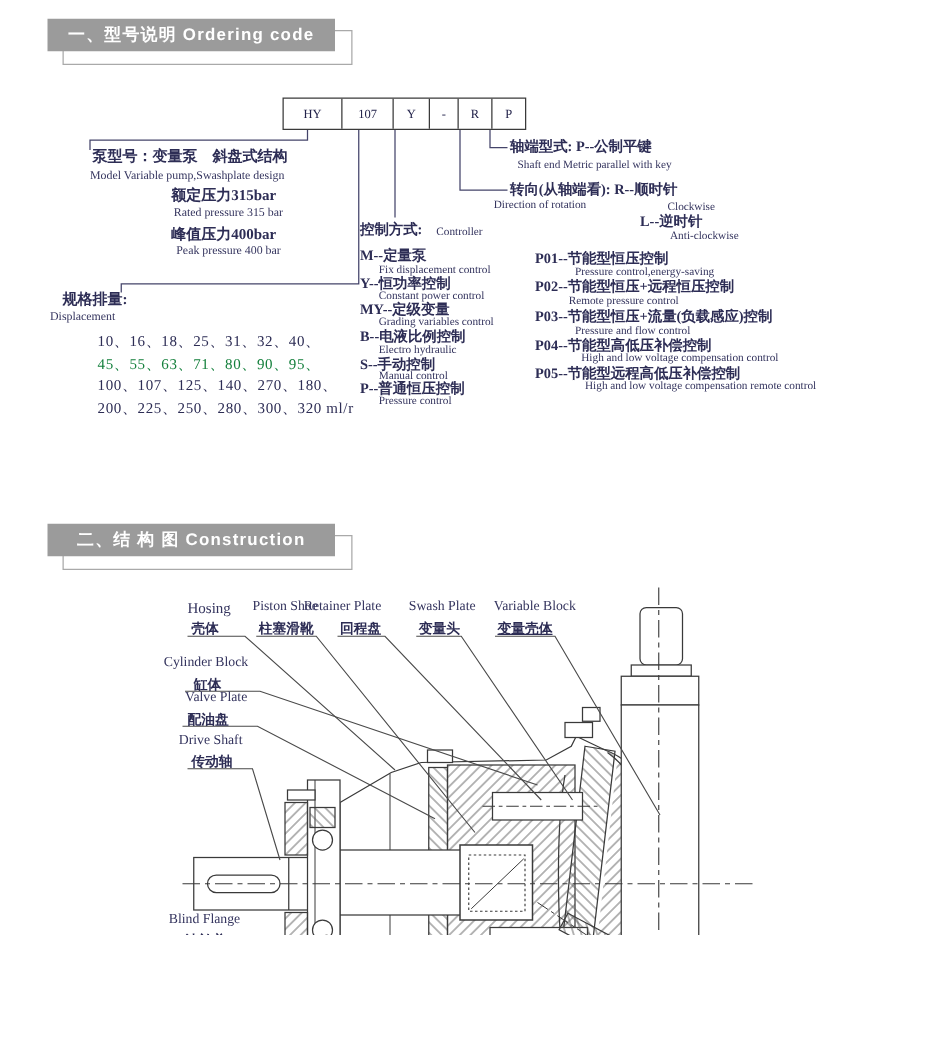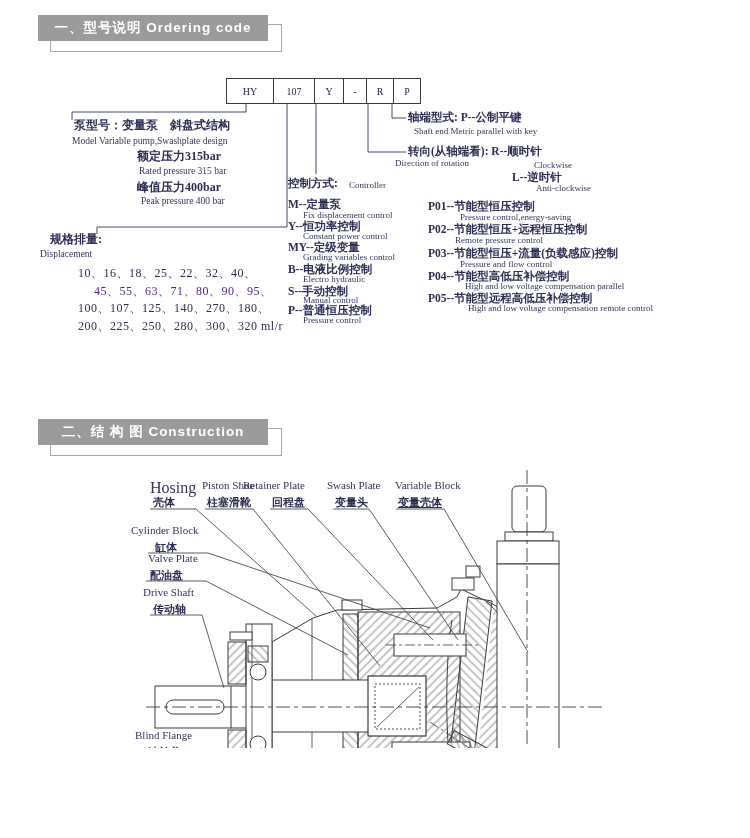--- a/index.html
+++ b/index.html
@@ -158,22 +158,22 @@
 
   <span class="abs cn" style="left:74px;top:117px;">泵型号：变量泵　斜盘式结构</span>
   <span class="abs en" style="left:72px;top:136px;">Model   Variable pump,Swashplate design</span>
   <span class="abs cn" style="left:137px;top:148px;">额定压力315bar</span>
   <span class="abs en" style="left:139px;top:166px;">Rated pressure 315 bar</span>
   <span class="abs cn" style="left:137px;top:179px;">峰值压力400bar</span>
   <span class="abs en" style="left:141px;top:196px;">Peak pressure 400 bar</span>
 
   <span class="abs cn" style="left:50px;top:231px;">规格排量:</span>
   <span class="abs en" style="left:40px;top:249px;">Displacement</span>
-  <span class="abs num" style="left:78px;top:265px;color:#2d2d55;">10、16、18、25、22、32、40、</span>
-  <span class="abs num" style="left:94px;top:283px;color:#4c1d95;">45、55、63、71、80、90、95、</span>
+  <span class="abs num" style="left:78px;top:265px;color:#2d2d55;">10、16、18、25、31、32、40、</span>
+  <span class="abs num" style="left:78px;top:283px;color:#15803d;">45、55、63、71、80、90、95、</span>
   <span class="abs num" style="left:78px;top:300px;color:#2d2d55;">100、107、125、140、270、180、</span>
   <span class="abs num" style="left:78px;top:318px;color:#2d2d55;">200、225、250、280、300、320 ml/r</span>
 
   <span class="abs cn cns" style="left:288px;top:176px;">控制方式:</span>
   <span class="abs en ens" style="left:349px;top:180px;">Controller</span>
 
   <span class="abs cn cns" style="left:288px;top:197px;">M--定量泵</span>
   <span class="abs en ens" style="left:303px;top:210px;">Fix displacement control</span>
   <span class="abs cn cns" style="left:288px;top:219px;">Y--恒功率控制</span>
   <span class="abs en ens" style="left:303px;top:231px;">Constant power control</span>
@@ -186,38 +186,38 @@
   <span class="abs cn cns" style="left:288px;top:303px;">P--普通恒压控制</span>
   <span class="abs en ens" style="left:303px;top:315px;">Pressure control</span>
 
   <span class="abs cn cns" style="left:428px;top:199px;">P01--节能型恒压控制</span>
   <span class="abs en ens" style="left:460px;top:212px;">Pressure control,energy-saving</span>
   <span class="abs cn cns" style="left:428px;top:222px;">P02--节能型恒压+远程恒压控制</span>
   <span class="abs en ens" style="left:455px;top:235px;">Remote pressure control</span>
   <span class="abs cn cns" style="left:428px;top:246px;">P03--节能型恒压+流量(负载感应)控制</span>
   <span class="abs en ens" style="left:460px;top:259px;">Pressure and flow control</span>
   <span class="abs cn cns" style="left:428px;top:269px;">P04--节能型高低压补偿控制</span>
-  <span class="abs en ens" style="left:465px;top:281px;">High and low voltage compensation parallel</span>
+  <span class="abs en ens" style="left:465px;top:281px;">High and low voltage compensation control</span>
   <span class="abs cn cns" style="left:428px;top:291px;">P05--节能型远程高低压补偿控制</span>
   <span class="abs en ens" style="left:468px;top:303px;">High and low voltage compensation  remote control</span>
 
   <span class="abs cn cns" style="left:408px;top:110px;">轴端型式:  P--公制平键</span>
   <span class="abs en ens" style="left:414px;top:126px;">Shaft end   Metric parallel with key</span>
   <span class="abs cn cns" style="left:408px;top:144px;">转向(从轴端看):  R--顺时针</span>
   <span class="abs en ens" style="left:395px;top:158px;">Direction of rotation</span>
   <span class="abs en ens" style="left:534px;top:160px;">Clockwise</span>
   <span class="abs cn cns" style="left:512px;top:170px;">L--逆时针</span>
   <span class="abs en ens" style="left:536px;top:183px;">Anti-clockwise</span>
 
   <div class="hshadow" style="left:50px;top:428px;width:230px;height:26px;"></div>
   <div class="hbar" style="left:38px;top:419px;width:230px;height:26px;">
     <span>二、结 构 图 Construction</span>
   </div>
 
-  <span class="abs en" style="left:150px;top:479px;font-size:16px;">Hosing</span>
+  <span class="abs en" style="left:150px;top:479px;font-size:12px;">Hosing</span>
   <span class="abs cn cnl" style="left:153px;top:495px;">壳体</span>
   <span class="abs en" style="left:202px;top:479px;font-size:11px;">Piston Shoe</span>
   <span class="abs cn cnl" style="left:207px;top:495px;">柱塞滑靴</span>
   <span class="abs en" style="left:243px;top:479px;font-size:11px;">Retainer Plate</span>
   <span class="abs cn cnl" style="left:272px;top:495px;">回程盘</span>
   <span class="abs en" style="left:327px;top:479px;font-size:11px;">Swash Plate</span>
   <span class="abs cn cnl" style="left:335px;top:495px;">变量头</span>
   <span class="abs en" style="left:395px;top:479px;font-size:11px;">Variable Block</span>
   <span class="abs cn cnl" style="left:398px;top:495px;text-decoration:underline;">变量壳体</span>
 

